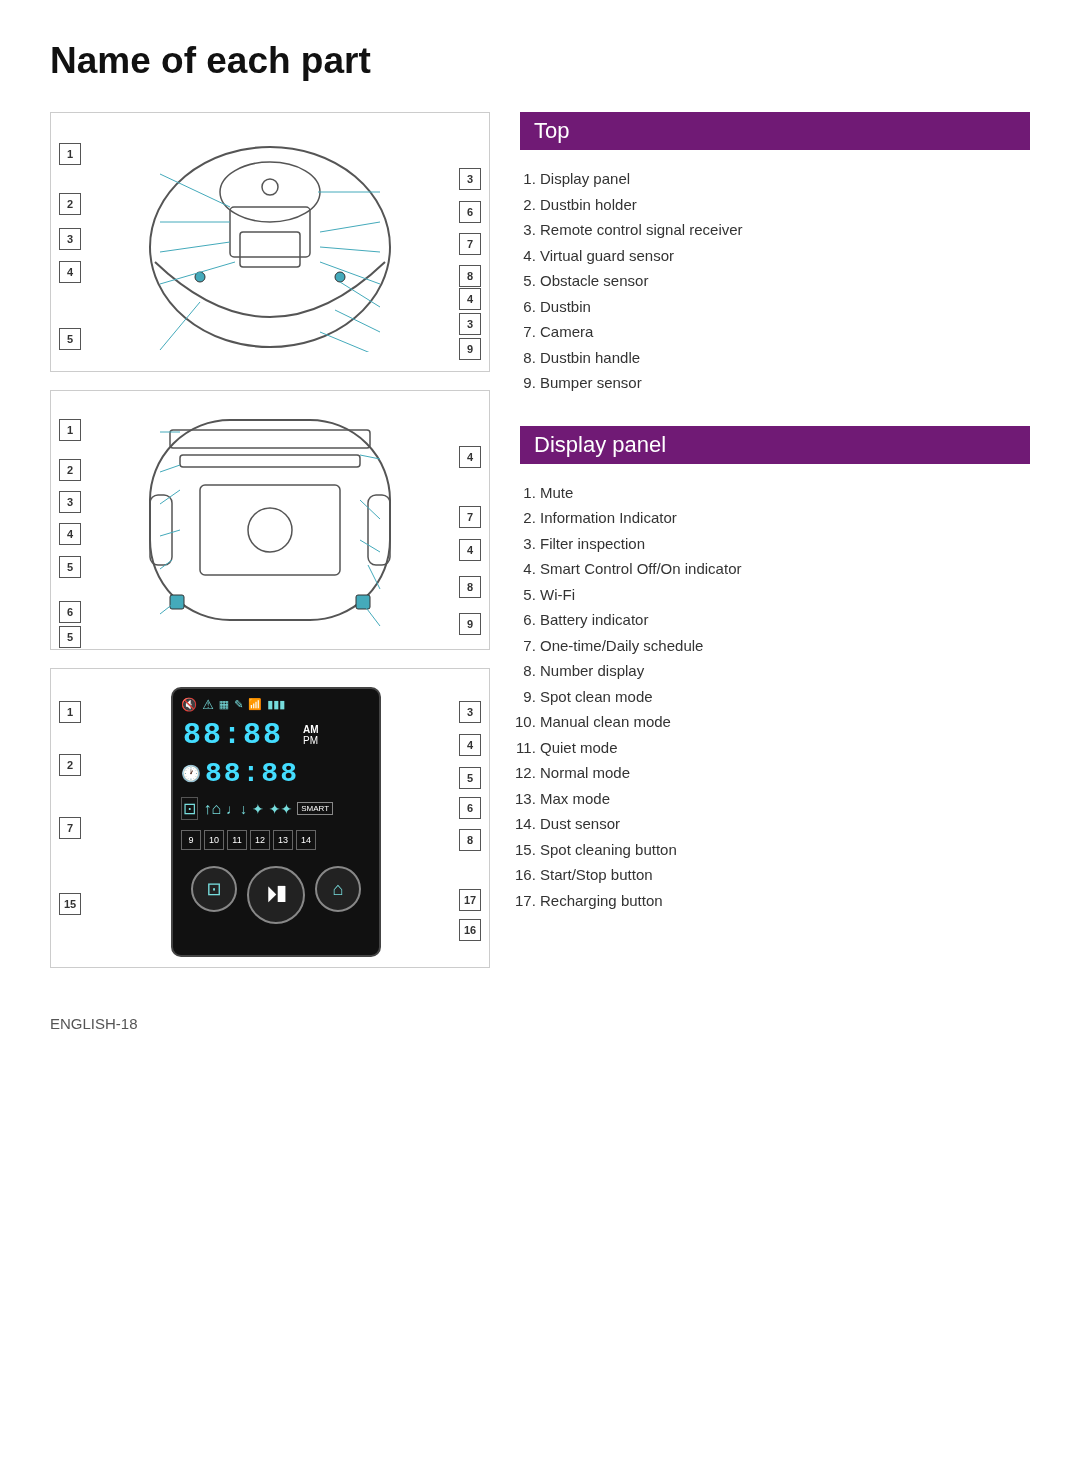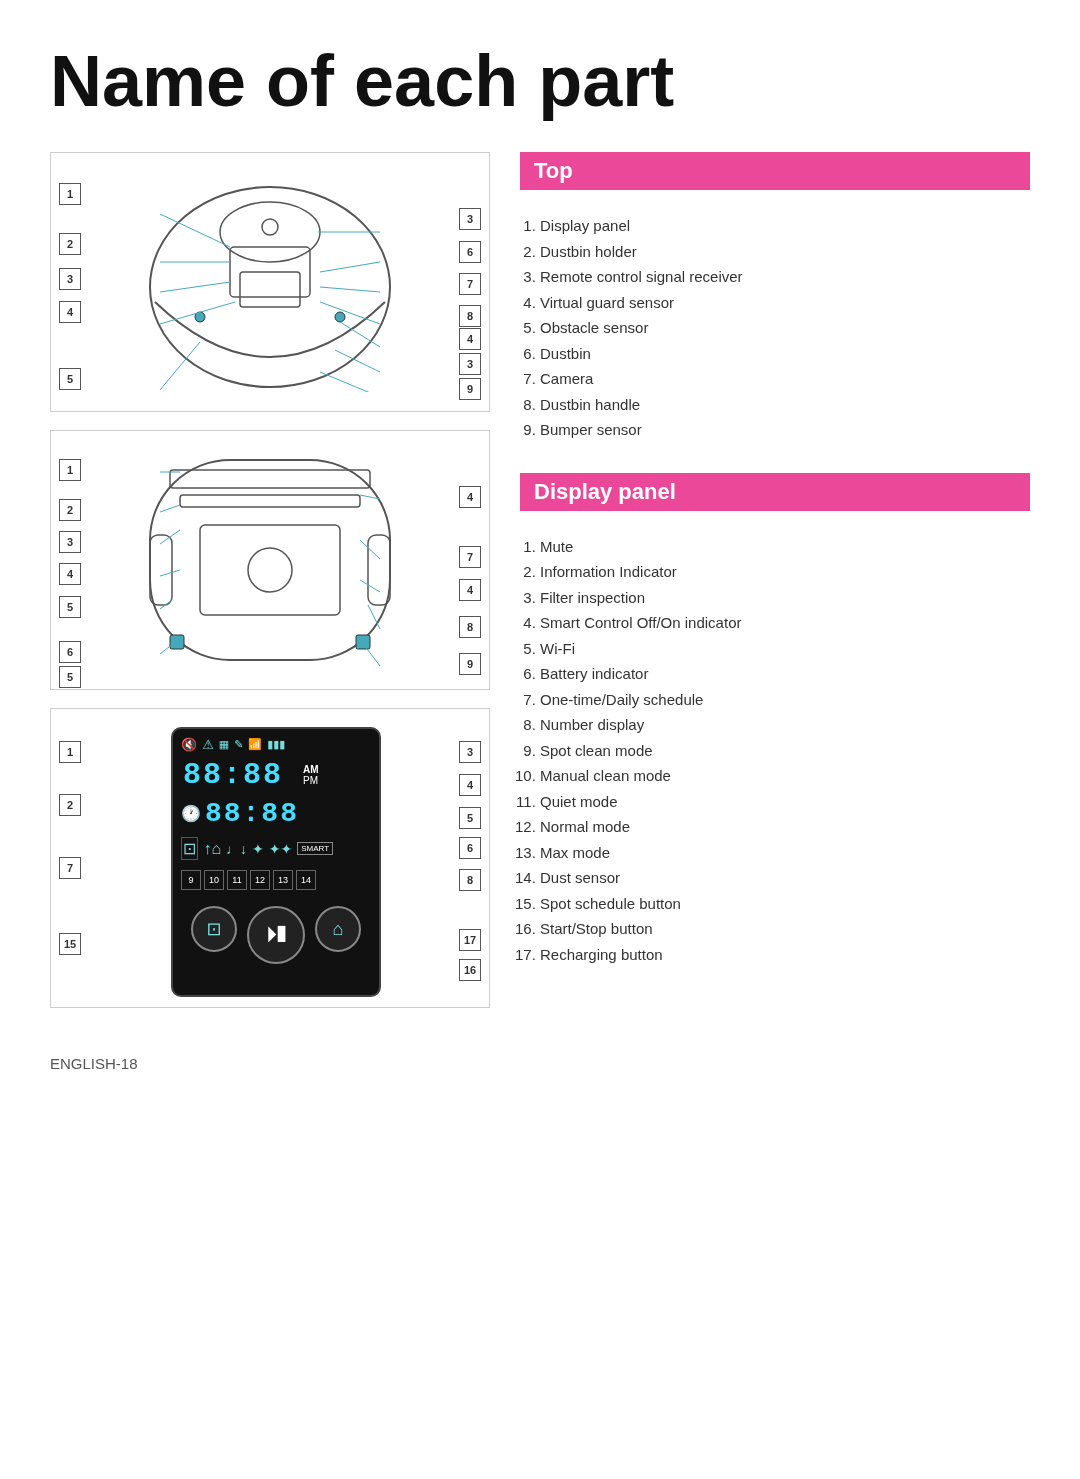--- a/index.html
+++ b/index.html
@@ -5,21 +5,21 @@
     * { margin: 0; padding: 0; box-sizing: border-box; }
     body {
       font-family: Arial, sans-serif;
       background: #fff;
       color: #222;
       width: 1080px;
       min-height: 1479px;
       padding: 40px 50px 40px 50px;
     }
     h1 {
-      font-size: 72px;
+      font-size: 37px;
       font-weight: 900;
       margin-bottom: 30px;
       color: #111;
     }
     .main-layout {
       display: flex;
       gap: 30px;
     }
     .left-col {
       width: 440px;
@@ -56,26 +56,26 @@
       display: flex;
       align-items: center;
       justify-content: center;
       font-size: 11px;
       font-weight: bold;
       background: #fff;
       color: #333;
     }
     
     .section-header {
-      background: #ec4899;
+      background: #701a75;
       color: #fff;
       font-size: 22px;
-      font-weight: bold;
+      font-weight: normal;
       padding: 6px 14px;
-      margin-bottom: 23px;
+      margin-bottom: 16px;
     }
     .section-list {
       list-style: none;
       padding: 0;
     }
     .section-list li {
       font-size: 15px;
       line-height: 1.7;
       color: #333;
     }
@@ -296,21 +296,21 @@
         <li>Wi-Fi</li>
         <li>Battery indicator</li>
         <li>One-time/Daily schedule</li>
         <li>Number display</li>
         <li>Spot clean mode</li>
         <li>Manual clean mode</li>
         <li>Quiet mode</li>
         <li>Normal mode</li>
         <li>Max mode</li>
         <li>Dust sensor</li>
-        <li>Spot schedule button</li>
+        <li>Spot cleaning button</li>
         <li>Start/Stop button</li>
         <li>Recharging button</li>
       </ol>
     </div>
   </div>
 </div>
 
 <div class="footer">
   <span>ENGLISH-18</span>
 </div>

